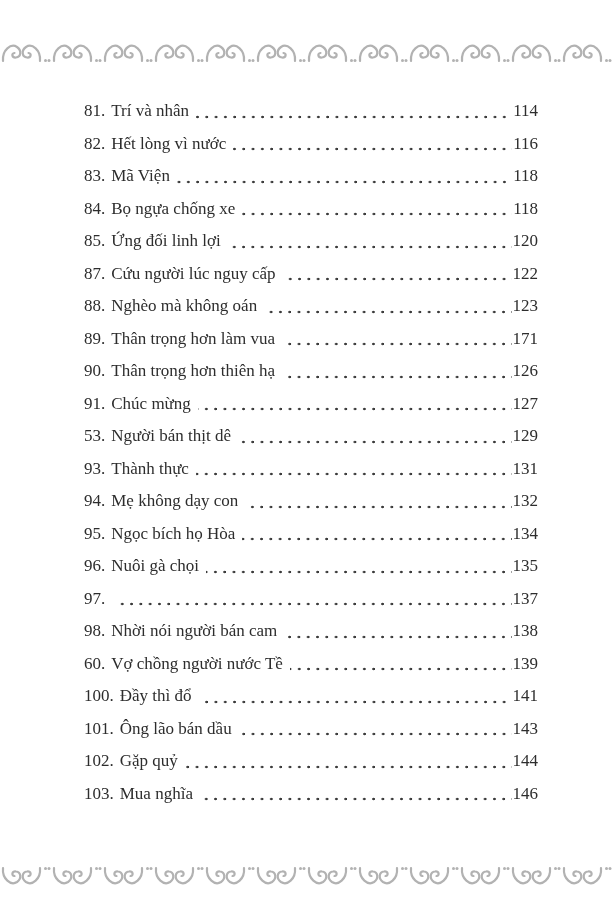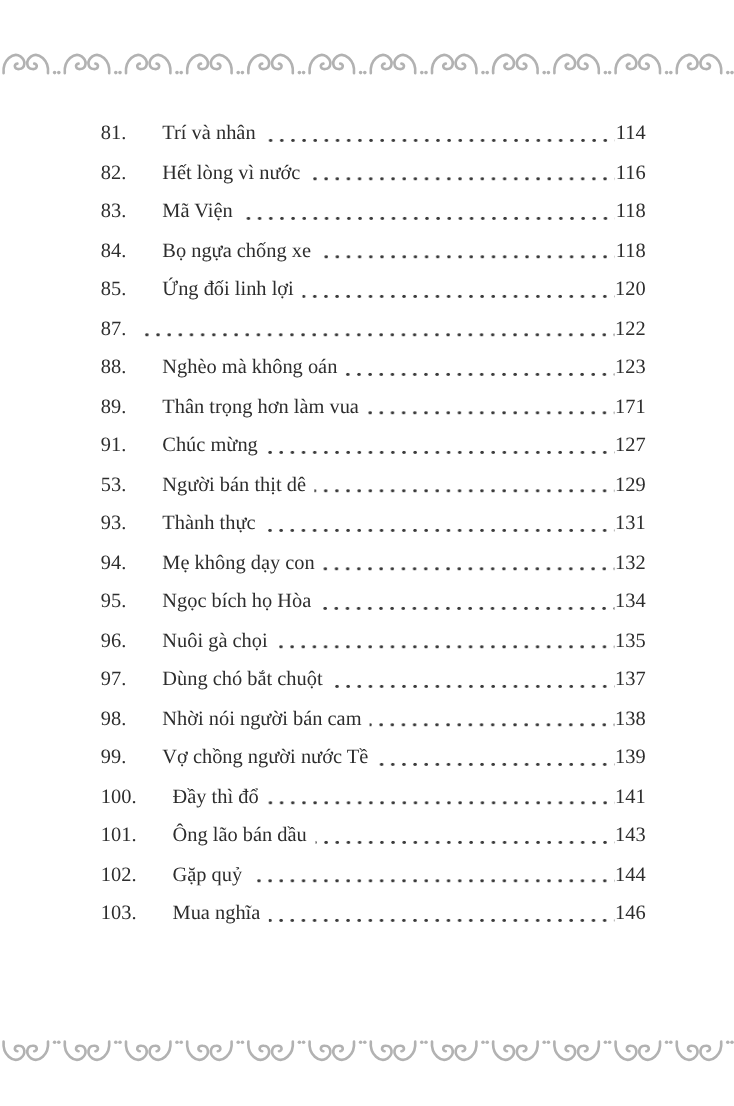--- a/index.html
+++ b/index.html
@@ -43,21 +43,20 @@
     line-height: 32.5px;
     font-size: 17px;
     color: #2d2d2d;
     white-space: nowrap;
   }
   .entry-number {
     margin-right: 6px;
   }
   .entry-title {
     flex: 0 0 auto;
-    margin-left: 24px;
   }
   .dotted-leader {
     flex: 1 1 auto;
     align-self: flex-end;
     height: 4px;
     margin: 0 1px 9px 7px;
     background-image: radial-gradient(circle at 1.6px 2px, #3a3a3a 1.15px, rgba(0,0,0,0) 1.6px);
     background-size: 9.3px 4px;
     background-repeat: repeat-x;
     background-position: right bottom;
@@ -127,38 +126,45 @@
   <div class="toc-row">
     <span class="entry-number">85.</span>
     <span class="entry-title">Ứng đối linh lợi</span>
     <span class="dotted-leader"></span>
     <span class="entry-page">120</span>
   </div>
 
 
   <div class="toc-row">
     <span class="entry-number">87.</span>
+    <span class="entry-title">Cứu người lúc nguy cấp</span>
     <span class="dotted-leader"></span>
     <span class="entry-page">122</span>
   </div>
 
   <div class="toc-row">
     <span class="entry-number">88.</span>
     <span class="entry-title">Nghèo mà không oán</span>
     <span class="dotted-leader"></span>
     <span class="entry-page">123</span>
   </div>
 
   <div class="toc-row">
     <span class="entry-number">89.</span>
     <span class="entry-title">Thân trọng hơn làm vua</span>
     <span class="dotted-leader"></span>
     <span class="entry-page">171</span>
   </div>
 
+  <div class="toc-row">
+    <span class="entry-number">90.</span>
+    <span class="entry-title">Thân trọng hơn thiên hạ</span>
+    <span class="dotted-leader"></span>
+    <span class="entry-page">126</span>
+  </div>
 
   <div class="toc-row">
     <span class="entry-number">91.</span>
     <span class="entry-title">Chúc mừng</span>
     <span class="dotted-leader"></span>
     <span class="entry-page">127</span>
   </div>
 
   <div class="toc-row">
     <span class="entry-number">53.</span>
@@ -190,34 +196,33 @@
 
   <div class="toc-row">
     <span class="entry-number">96.</span>
     <span class="entry-title">Nuôi gà chọi</span>
     <span class="dotted-leader"></span>
     <span class="entry-page">135</span>
   </div>
 
   <div class="toc-row">
     <span class="entry-number">97.</span>
-    <span class="entry-title">Dùng chó bắt chuột</span>
     <span class="dotted-leader"></span>
     <span class="entry-page">137</span>
   </div>
 
   <div class="toc-row">
     <span class="entry-number">98.</span>
     <span class="entry-title">Nhời nói người bán cam</span>
     <span class="dotted-leader"></span>
     <span class="entry-page">138</span>
   </div>
 
   <div class="toc-row">
-    <span class="entry-number">99.</span>
+    <span class="entry-number">60.</span>
     <span class="entry-title">Vợ chồng người nước Tề</span>
     <span class="dotted-leader"></span>
     <span class="entry-page">139</span>
   </div>
 
   <div class="toc-row">
     <span class="entry-number">100.</span>
     <span class="entry-title">Đầy thì đổ</span>
     <span class="dotted-leader"></span>
     <span class="entry-page">141</span>

